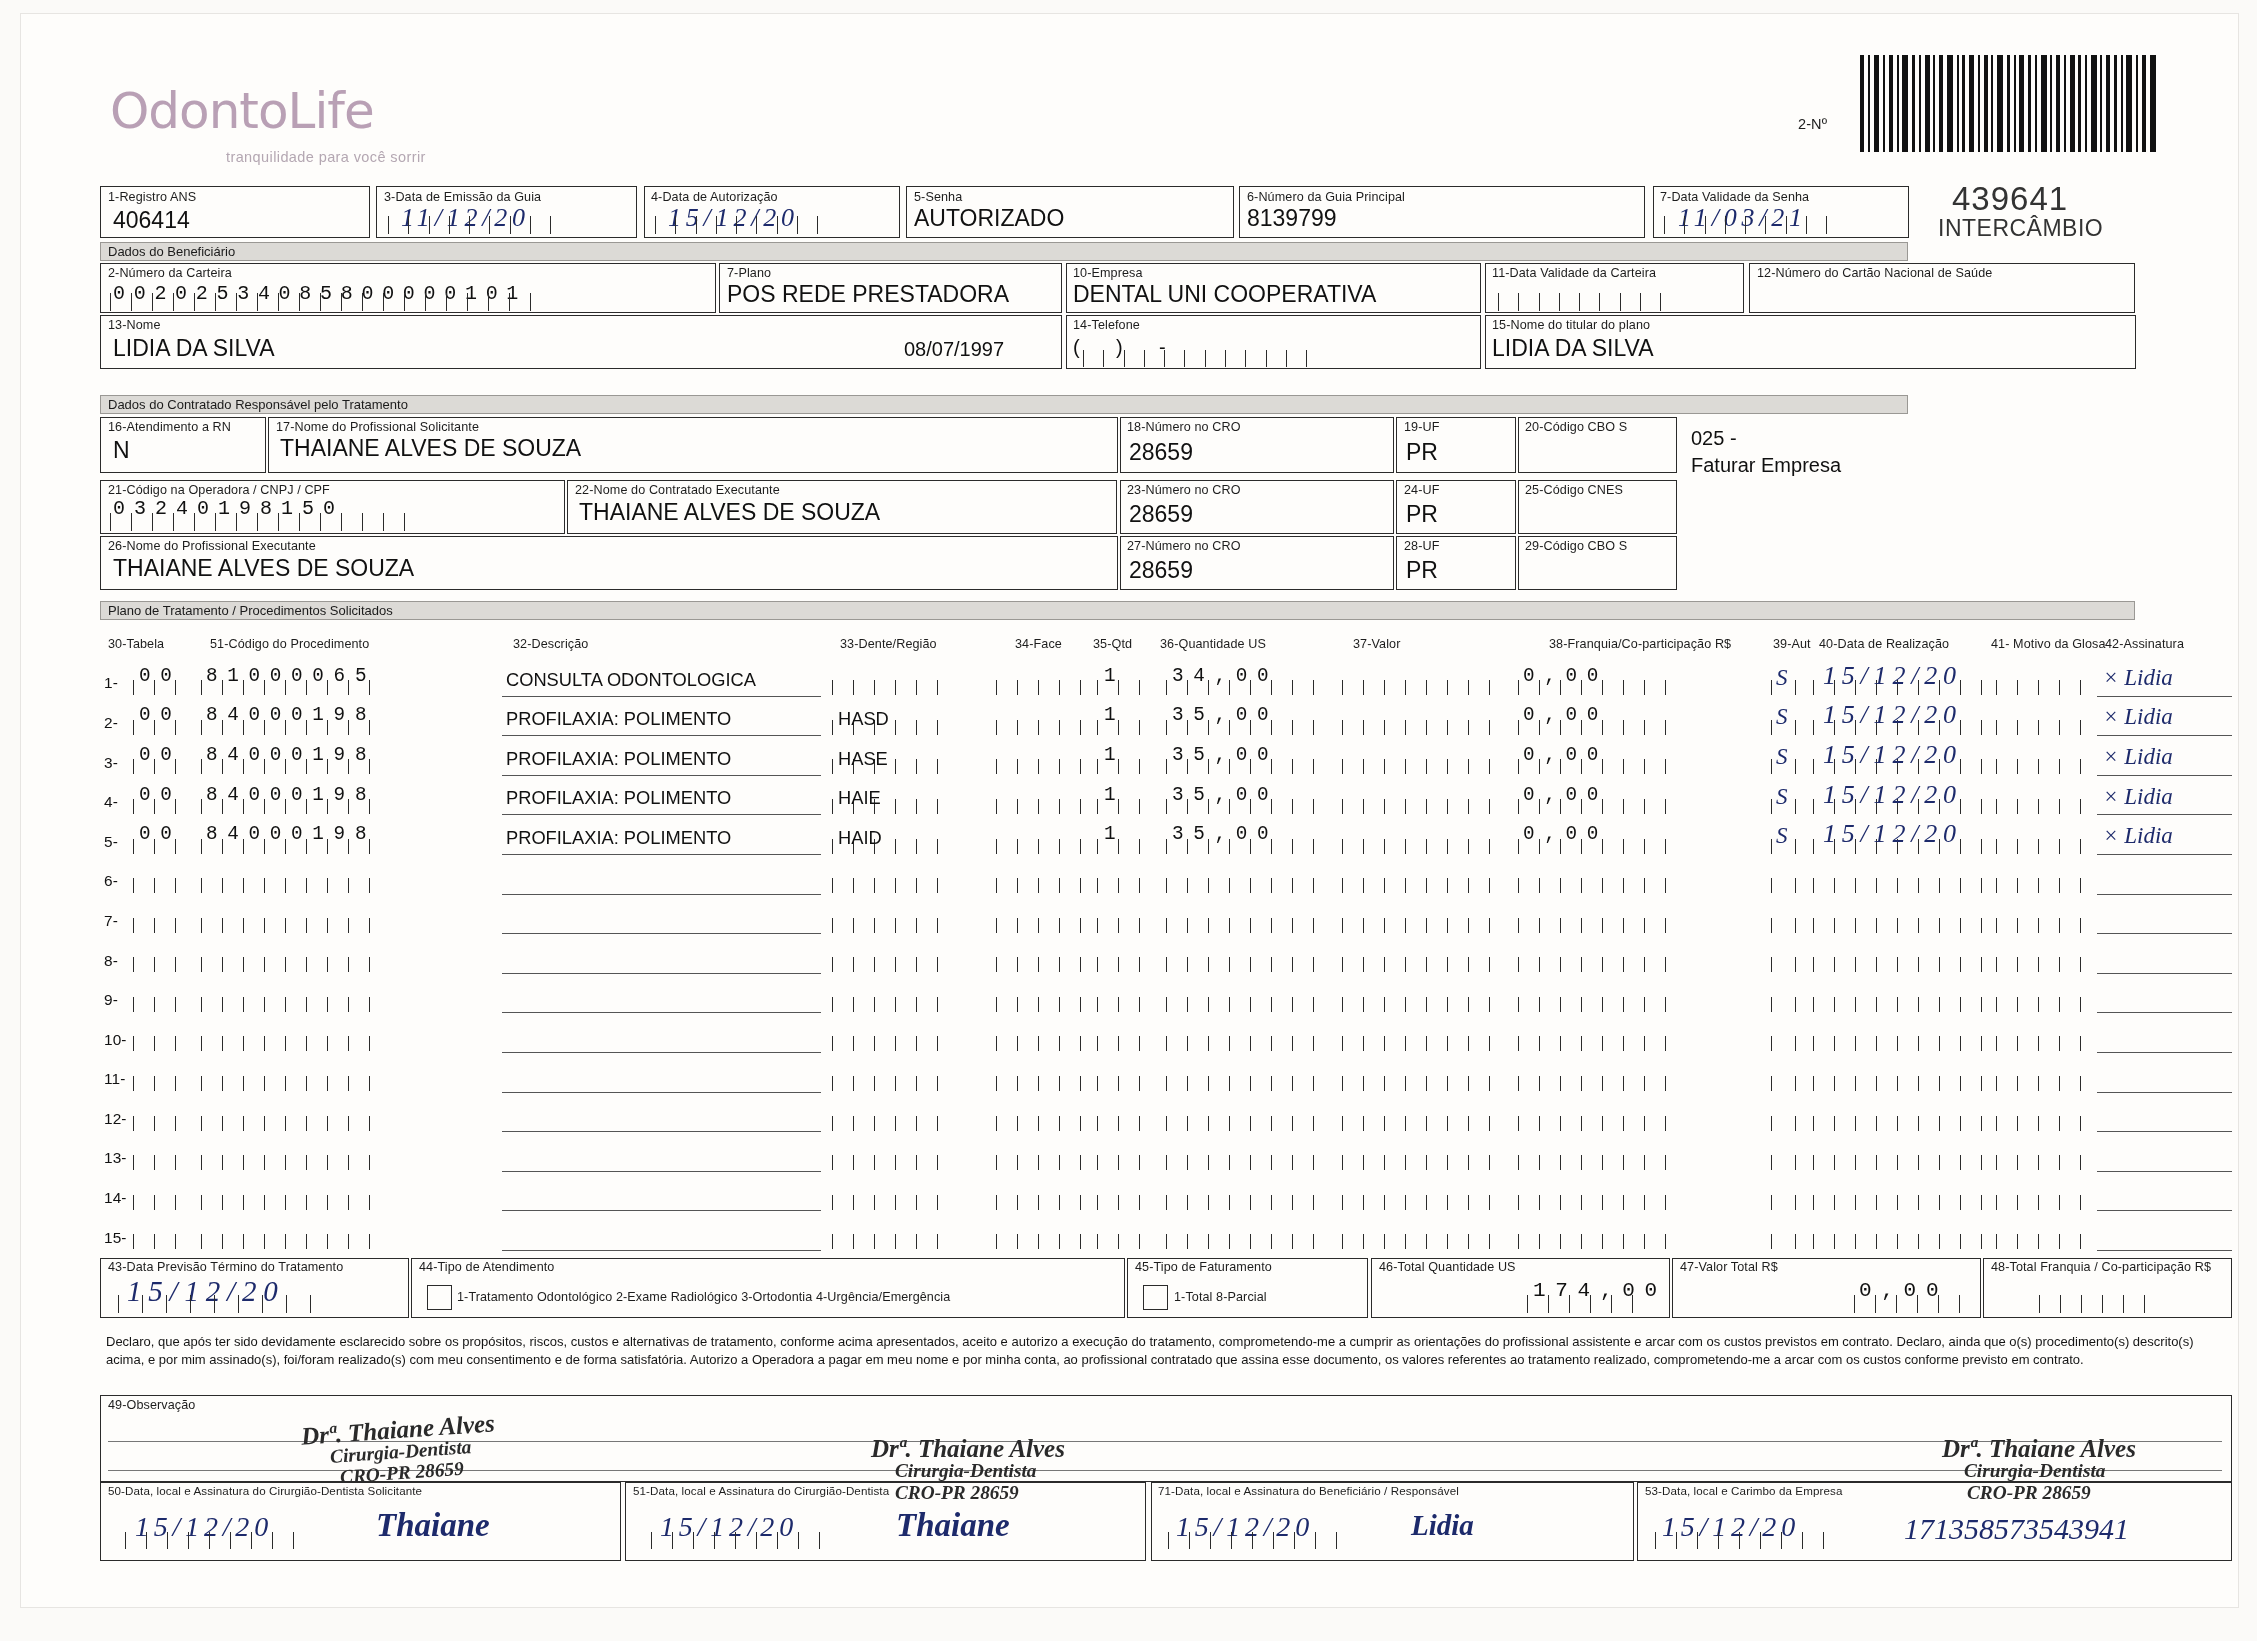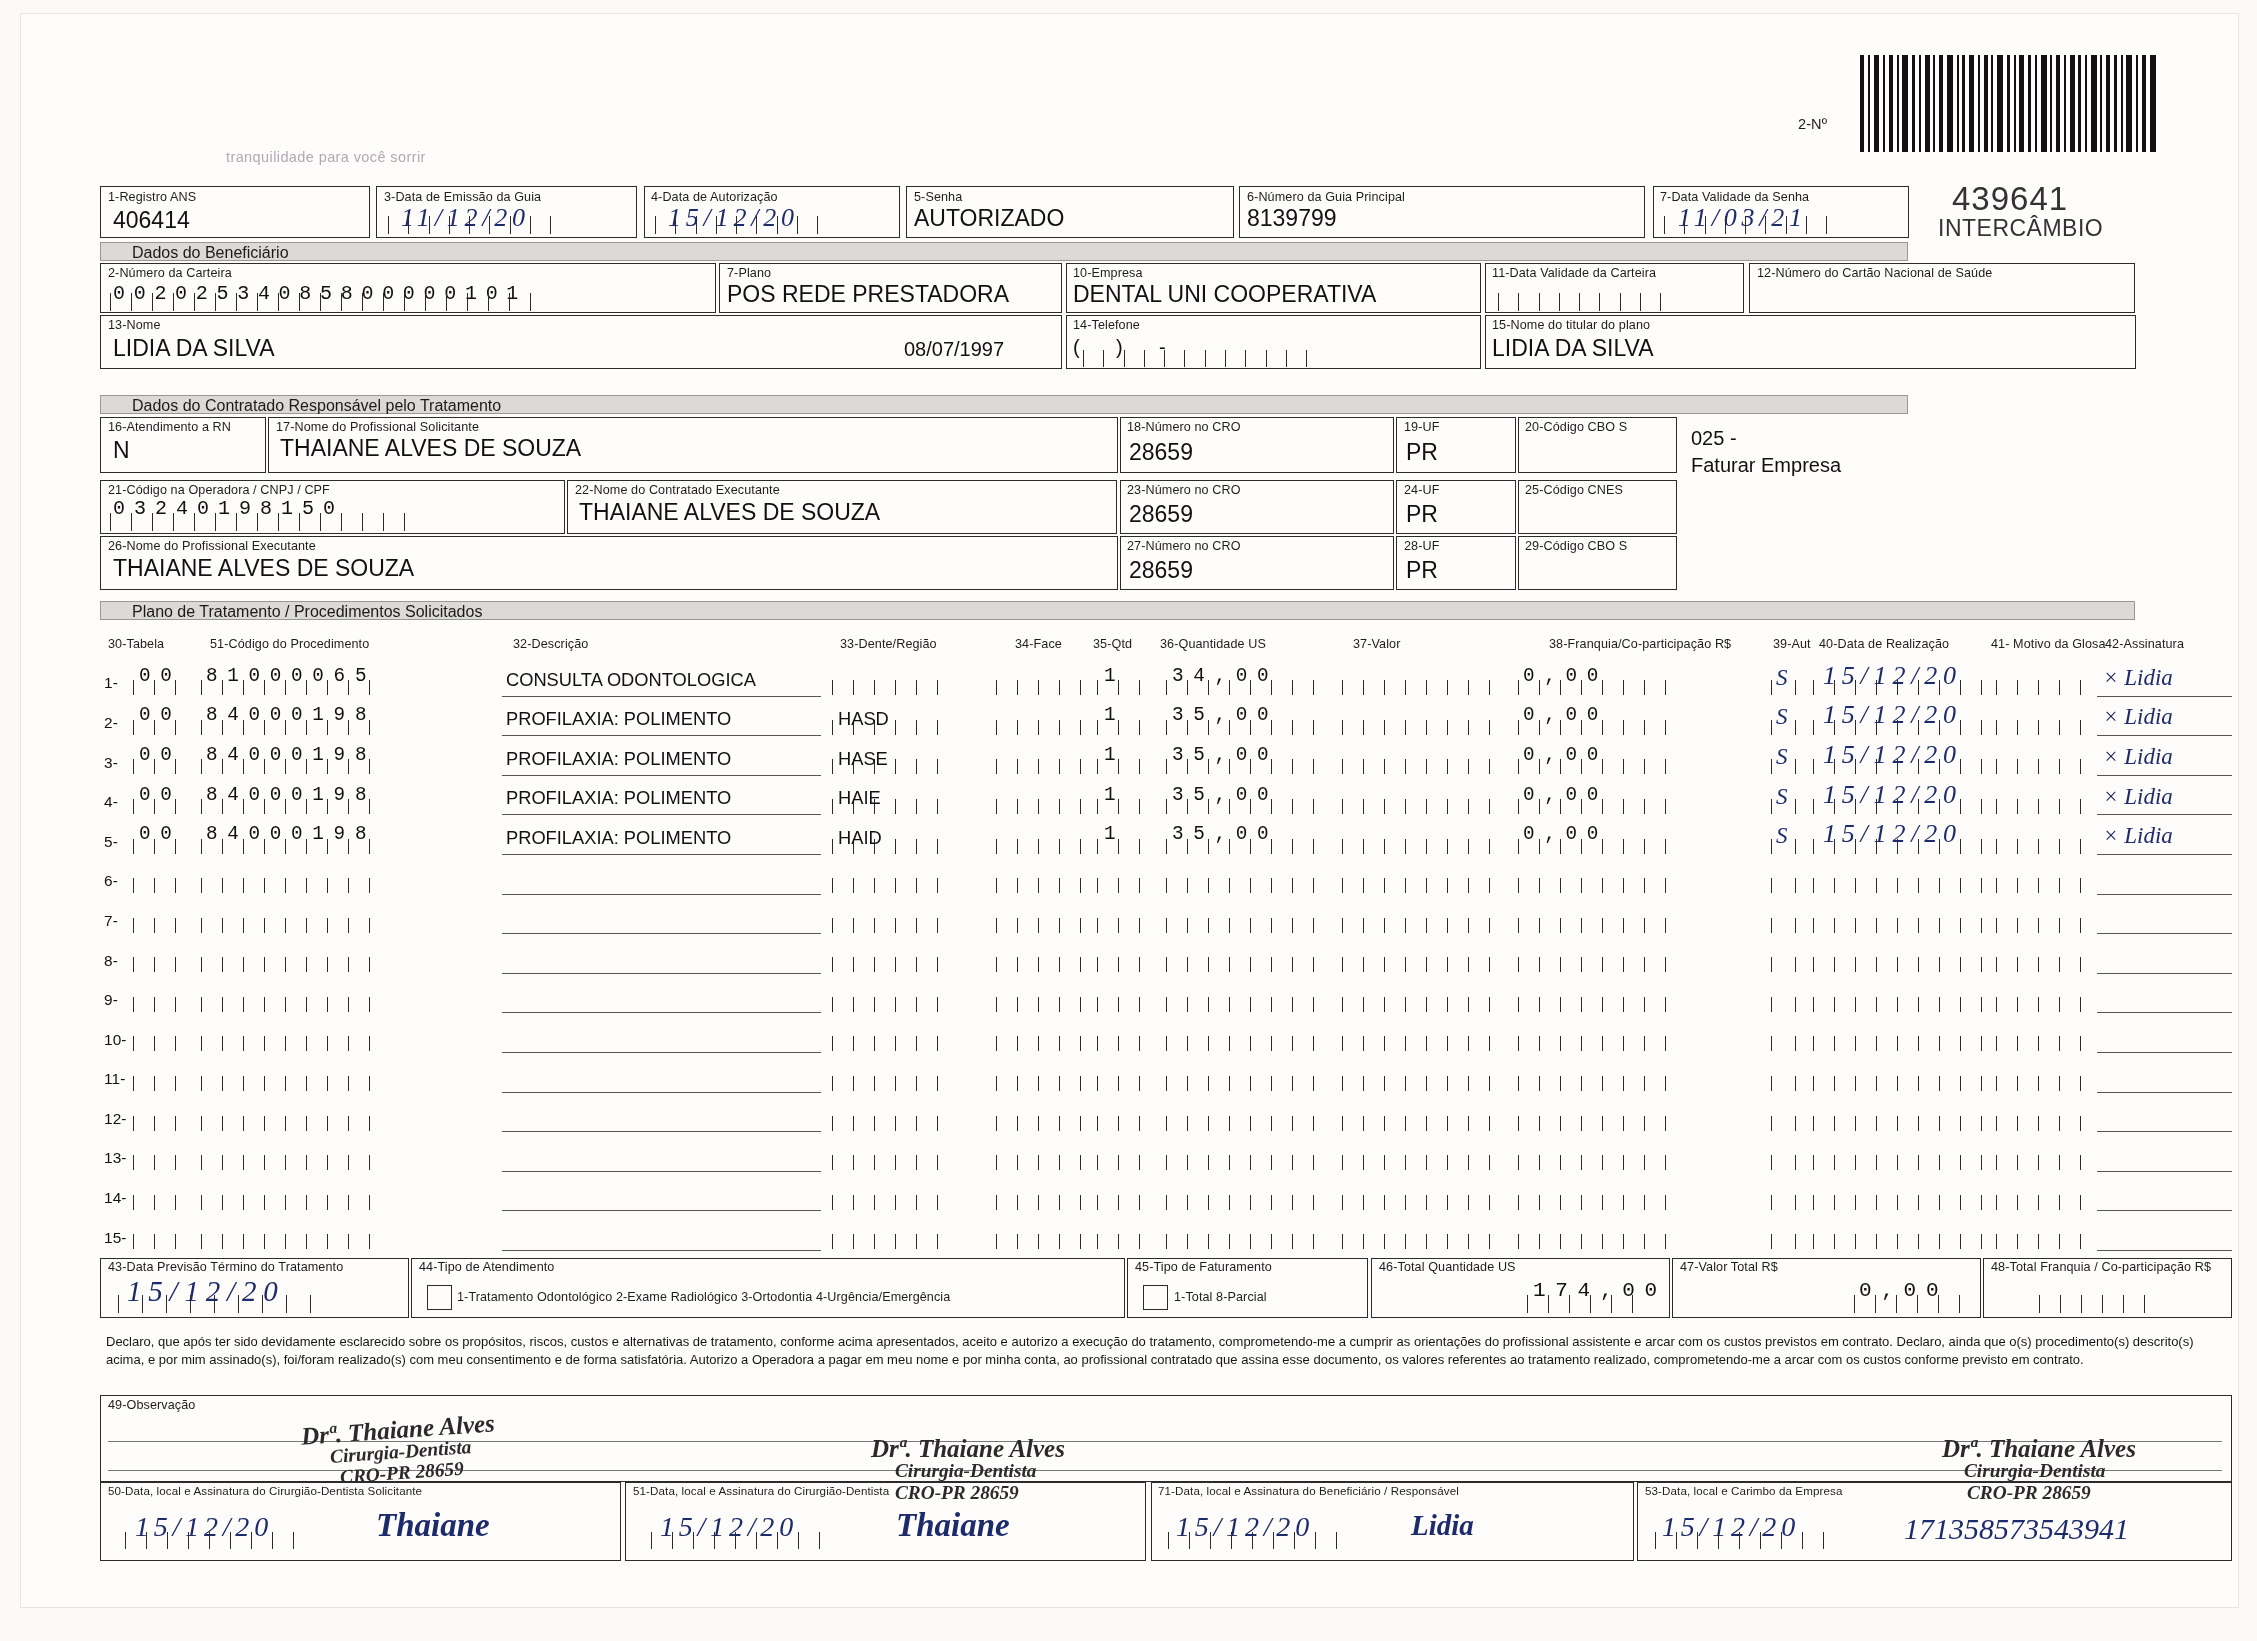--- a/index.html
+++ b/index.html
@@ -8,41 +8,44 @@
   .sheet{position:absolute;left:21px;top:13.5px;width:2217px;height:1593px;background:#fefdfb;box-shadow:0 0 0 1px #e7e5e2;}
   .bx{position:absolute;box-sizing:border-box;border:1px solid #2b2b2b;background:transparent;}
   .lbl{position:absolute;font-size:12.6px;color:#1d1d1d;letter-spacing:0.1px;white-space:nowrap;}
   .lbl.sm{font-size:11.6px;}
   .val{position:absolute;font-size:23px;color:#111;white-space:nowrap;}
   .val.s{font-size:20px;}
   .val.xs{font-size:18.3px;}
   .mono{position:absolute;font-family:"Liberation Mono", monospace;font-size:21px;color:#111;letter-spacing:10px;white-space:nowrap;}
   .hdr{position:absolute;font-size:29px;letter-spacing:1.5px;color:#161616;}
   .band{position:absolute;height:19.3px;background:#dcdad6;border:1px solid #9a9894;box-sizing:border-box;}
-  .bandtxt{position:absolute;font-size:16px;color:#1b1b1b;margin-left:24px;}
+  .bandtxt{position:absolute;font-size:13px;color:#1b1b1b;}
   .hline{position:absolute;height:1px;background:#2b2b2b;}
   .comb{position:absolute;display:flex;}
   .comb i{display:block;width:1px;height:17.4px;background:#2b2b2b;align-self:flex-end;}
   .hw{position:absolute;font-family:"Liberation Serif", serif;font-style:italic;color:#1d2a6b;white-space:nowrap;}
   .hw.b{font-weight:bold;}
   .logo{position:absolute;left:89px;top:68px;font-size:50px;color:#a8a6a3;letter-spacing:-1px;font-family:"DejaVu Sans", sans-serif;}
   .logo span{color:#b9a0b5;}
   .logosub{position:absolute;left:205px;top:135px;font-size:14.5px;color:#b4a7b2;letter-spacing:0.4px;}
   .barcode{position:absolute;left:1839px;top:41px;width:299px;height:97px;}
   .barcode i{position:absolute;top:0;height:97px;background:#111;}
   .stamp{position:absolute;font-size:26px;color:#333;letter-spacing:0.5px;}
   .decl{position:absolute;font-size:13px;color:#151515;line-height:1.45;}
   .sigtxt{position:absolute;font-family:"Liberation Serif", serif;font-weight:bold;font-style:italic;color:#2a2a2a;white-space:nowrap;}
 </style>
 </head>
 <body>
 
 <div class="page">
  <div class="sheet">
 
+  <div class="logo">
+    <span>Odonto</span><span>Life</span>
+  </div>
   <div class="logosub">tranquilidade para você sorrir</div>
 
 
   <div class="lbl" style="left:1777px;top:102px;font-size:14.5px;">2-Nº</div>
   <div class="barcode">
     <i style="left:0px;width:3.9px;"></i>
         <i style="left:7.7px;width:1.9px;"></i>
         <i style="left:13.5px;width:5.8px;"></i>
     <i style="left:23px;width:1.9px;"></i>
         <i style="left:29px;width:3.9px;"></i>

